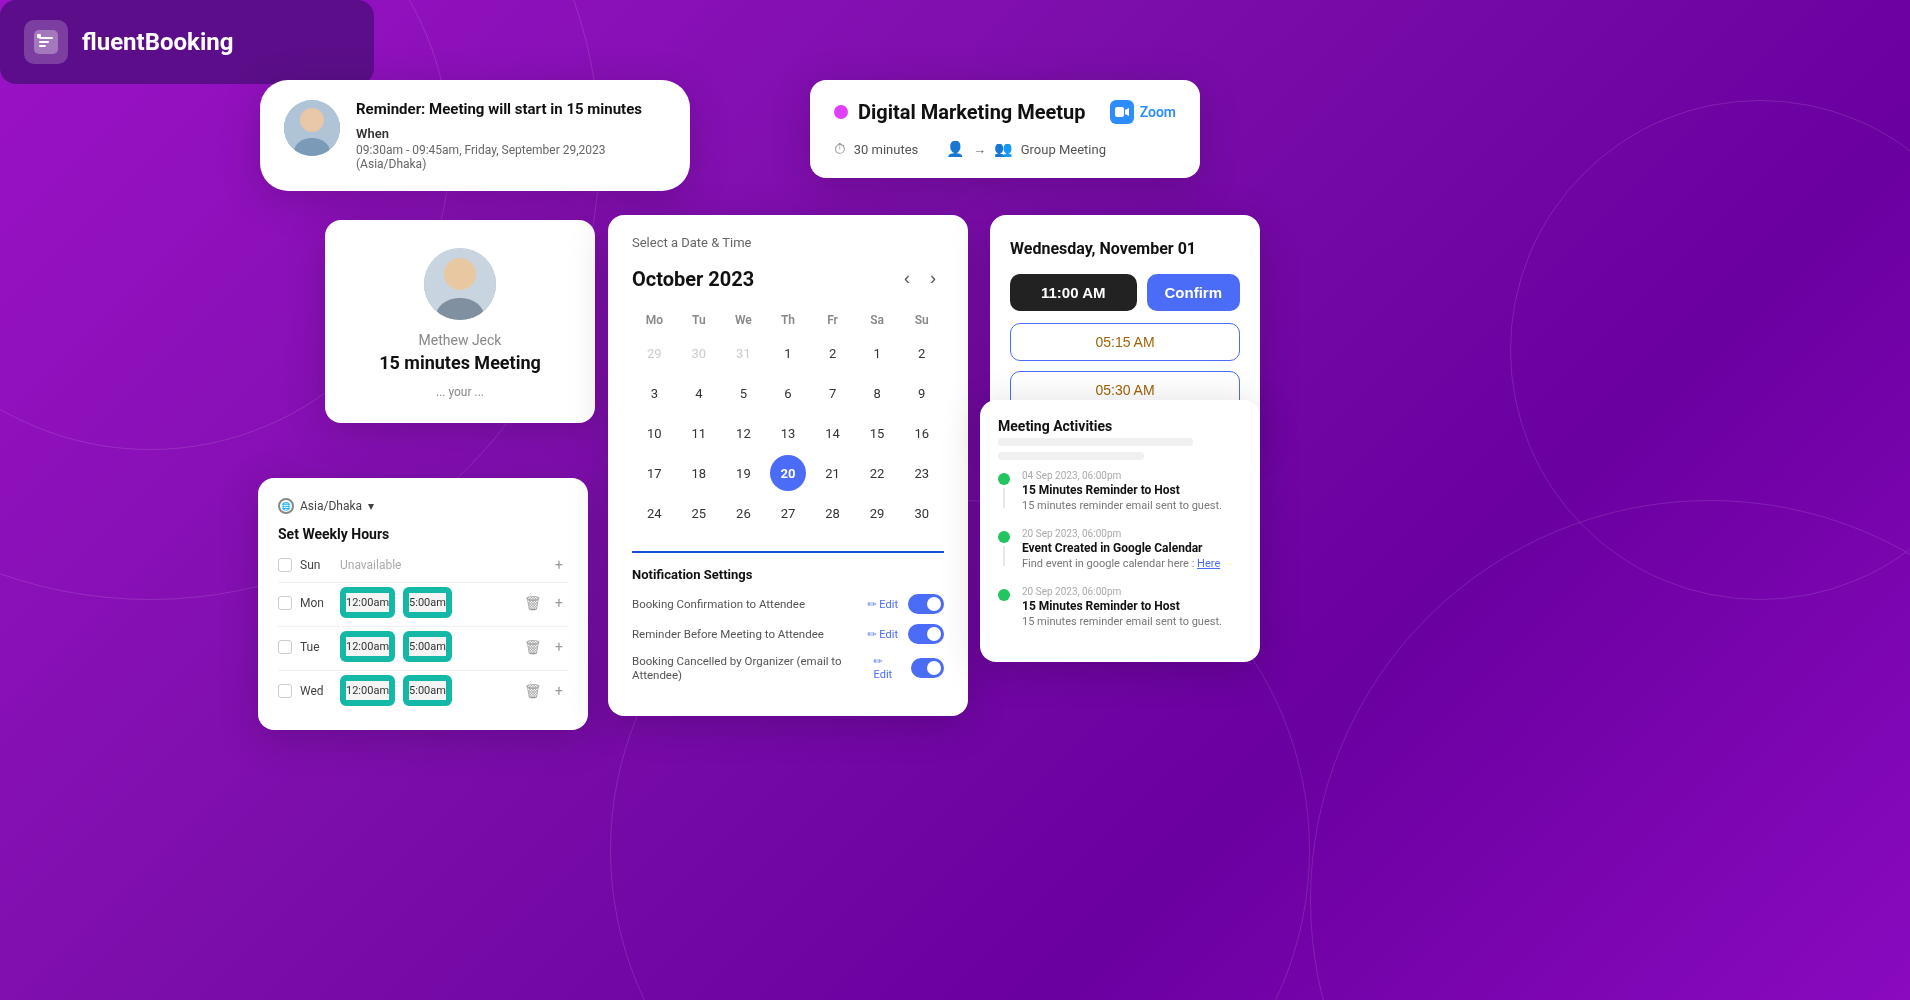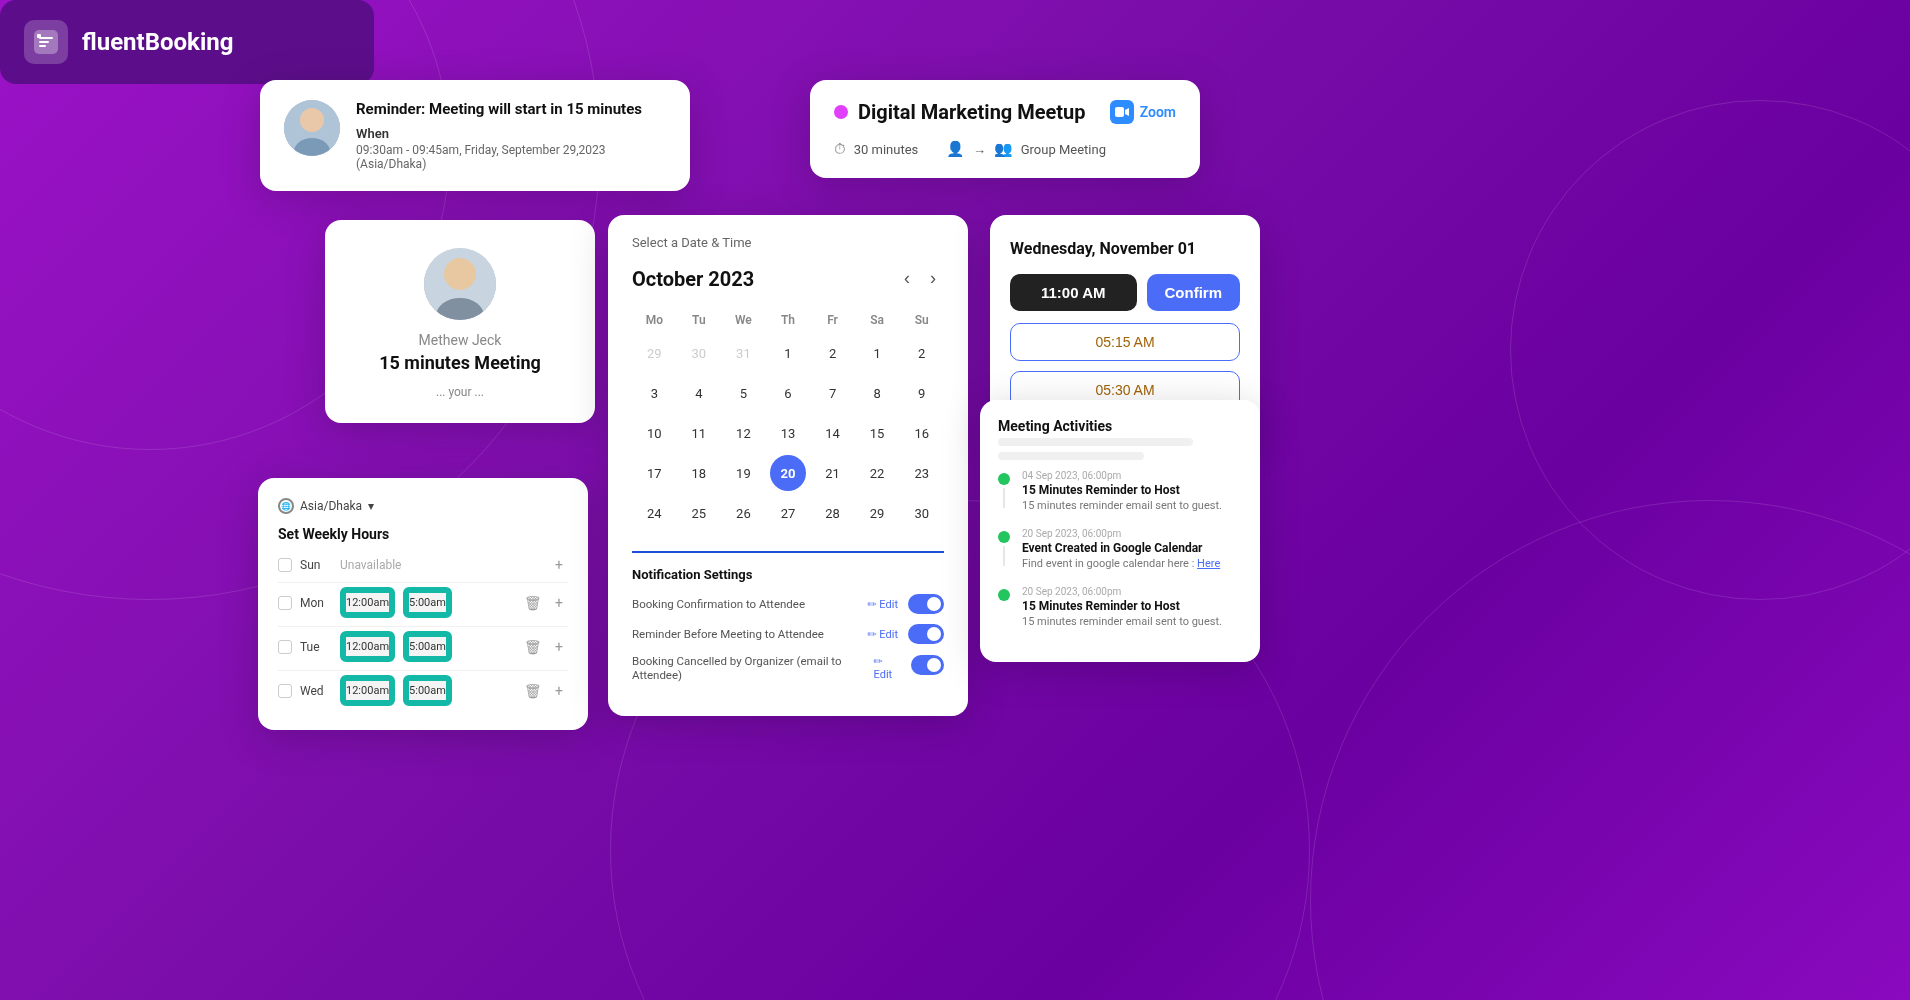--- a/index.html
+++ b/index.html
@@ -40,20 +40,21 @@
 
     
     .reminder-card {
       top: 80px;
       left: 260px;
       width: 430px;
       padding: 20px 24px;
       display: flex;
       align-items: flex-start;
       gap: 16px;
+      border-radius: 28px;
     }
     .reminder-avatar {
       width: 56px;
       height: 56px;
       border-radius: 50%;
       background: #c8d8e8;
       overflow: hidden;
       flex-shrink: 0;
     }
     .reminder-avatar .avatar-img {
@@ -384,20 +385,21 @@
       align-items: center;
       justify-content: space-between;
       margin-bottom: 10px;
     }
     .notif-label {
       font-size: 11.5px;
       color: #555;
     }
     .notif-actions {
       display: flex;
+      align-items: center;
       gap: 10px;
     }
     .notif-edit {
       font-size: 11px;
       color: #4a6cf7;
       display: flex;
       align-items: center;
       gap: 4px;
       cursor: pointer;
     }

